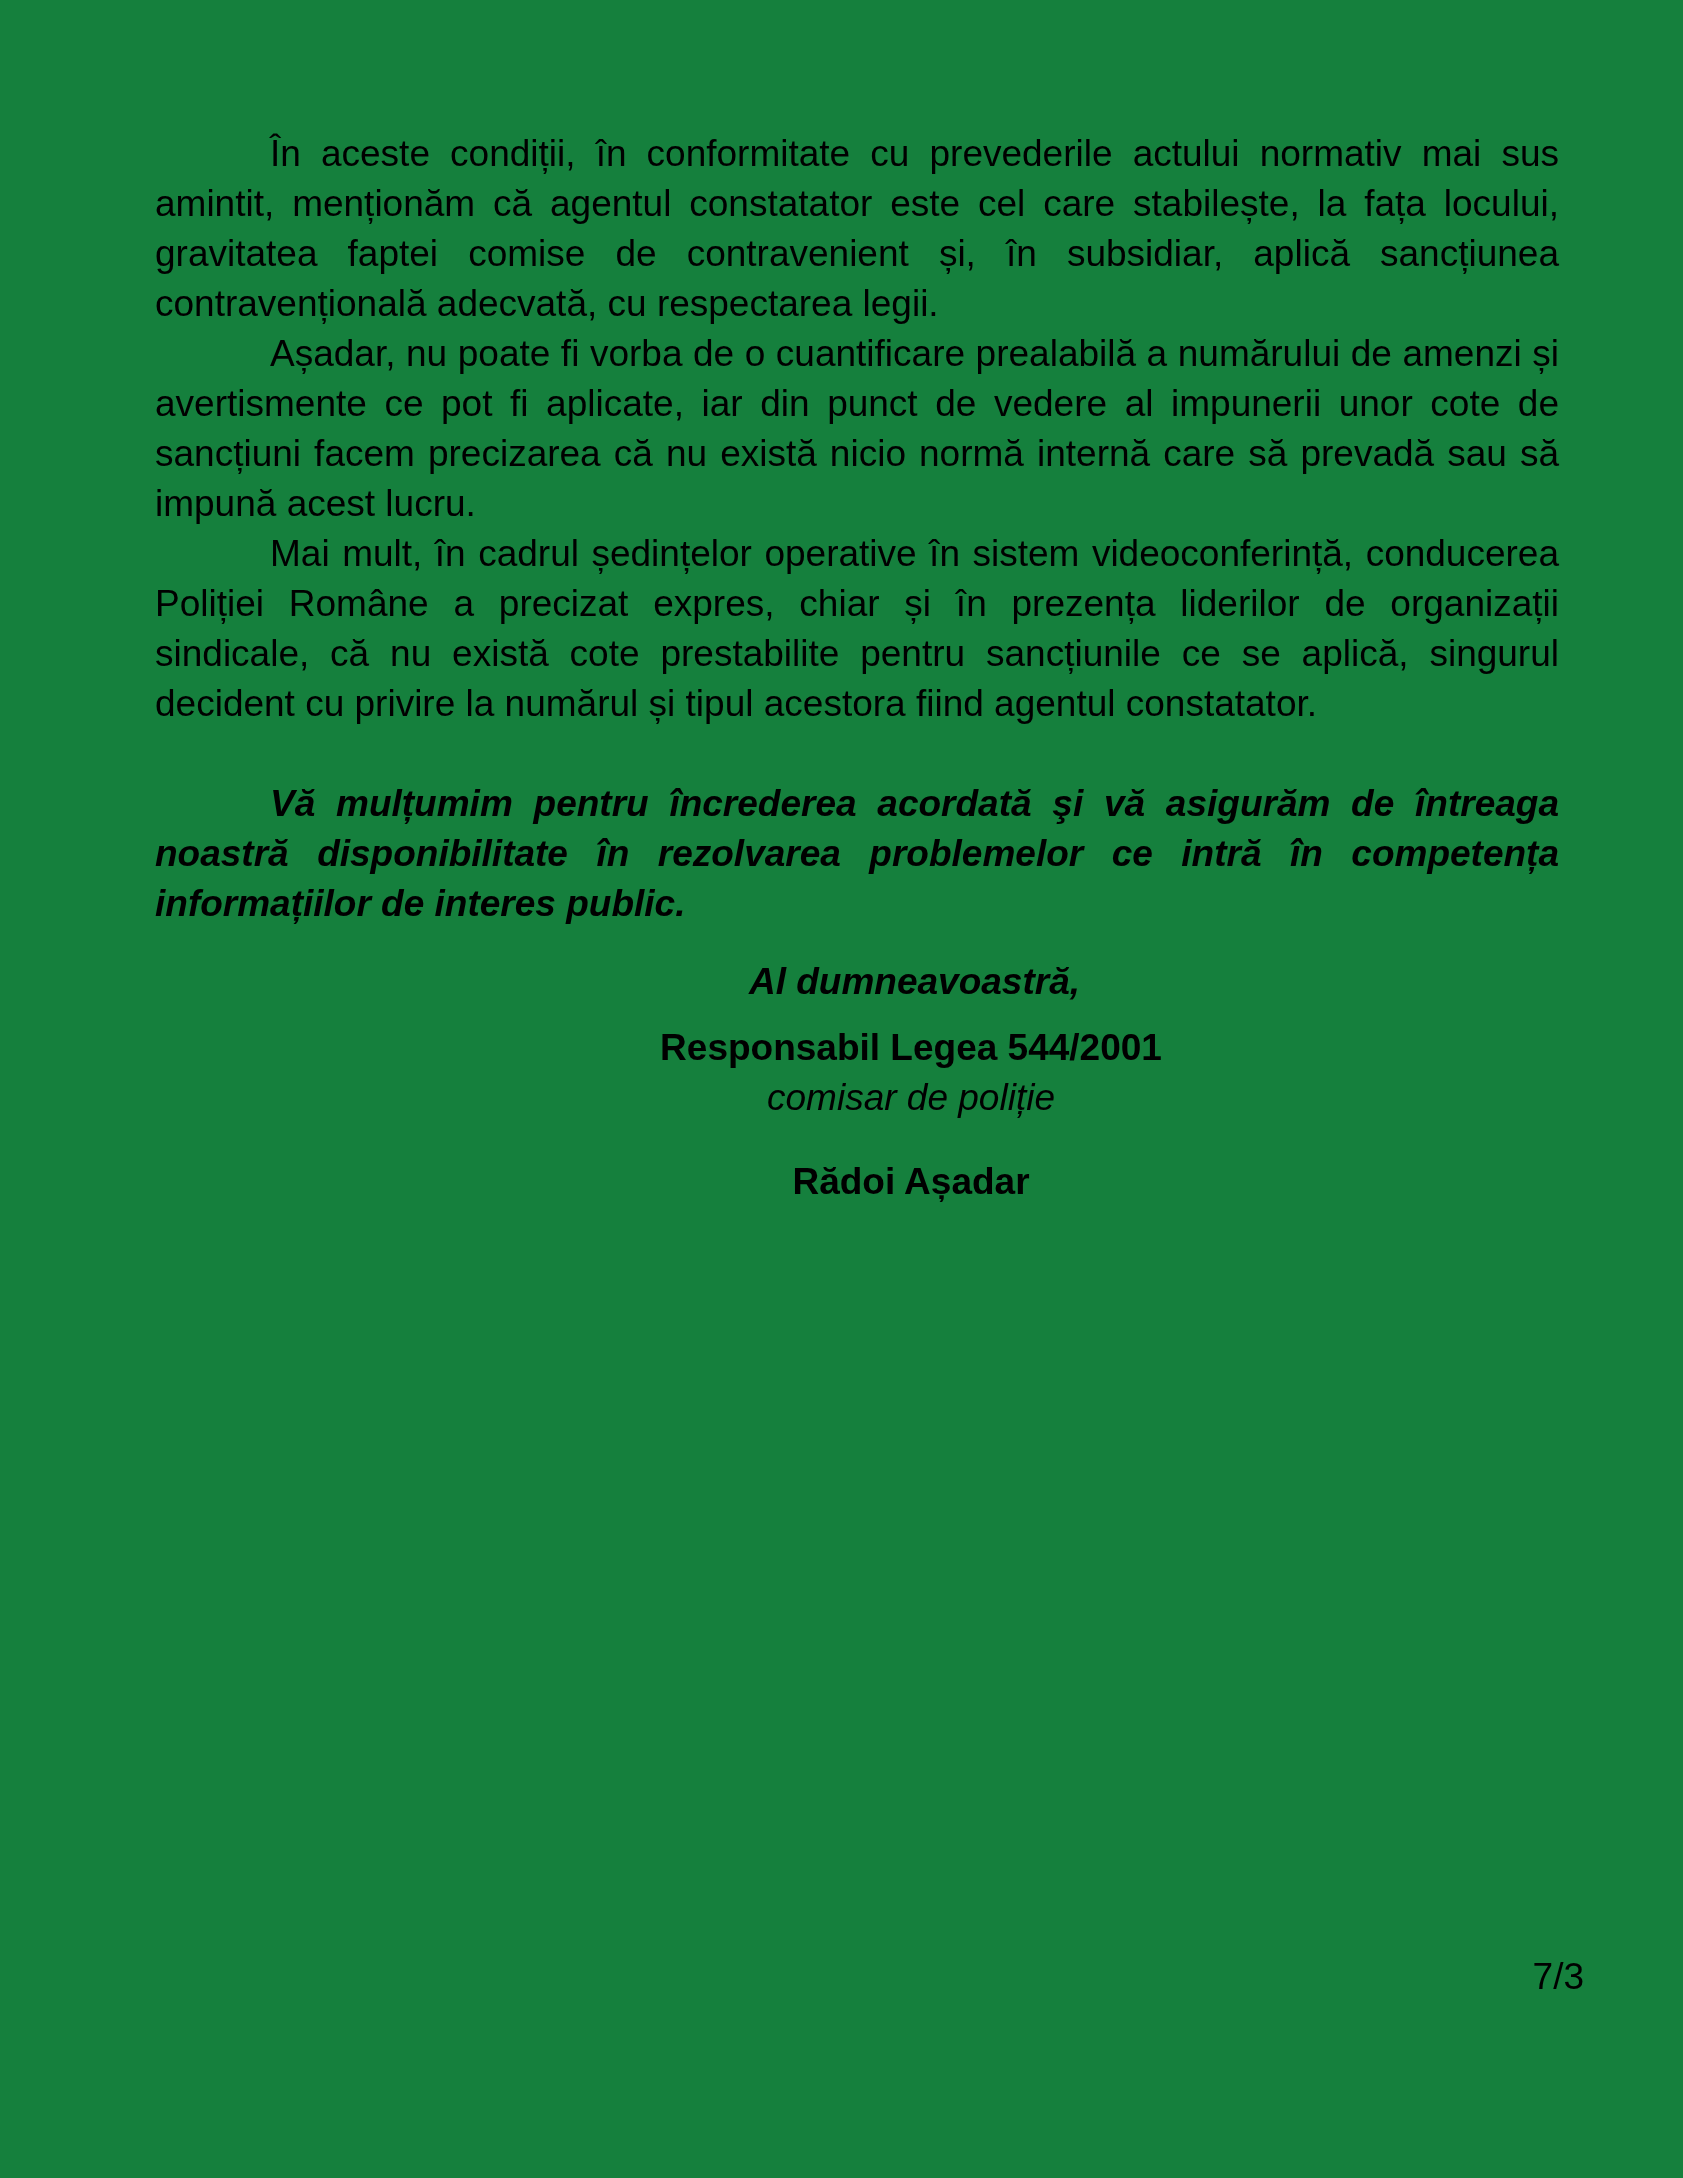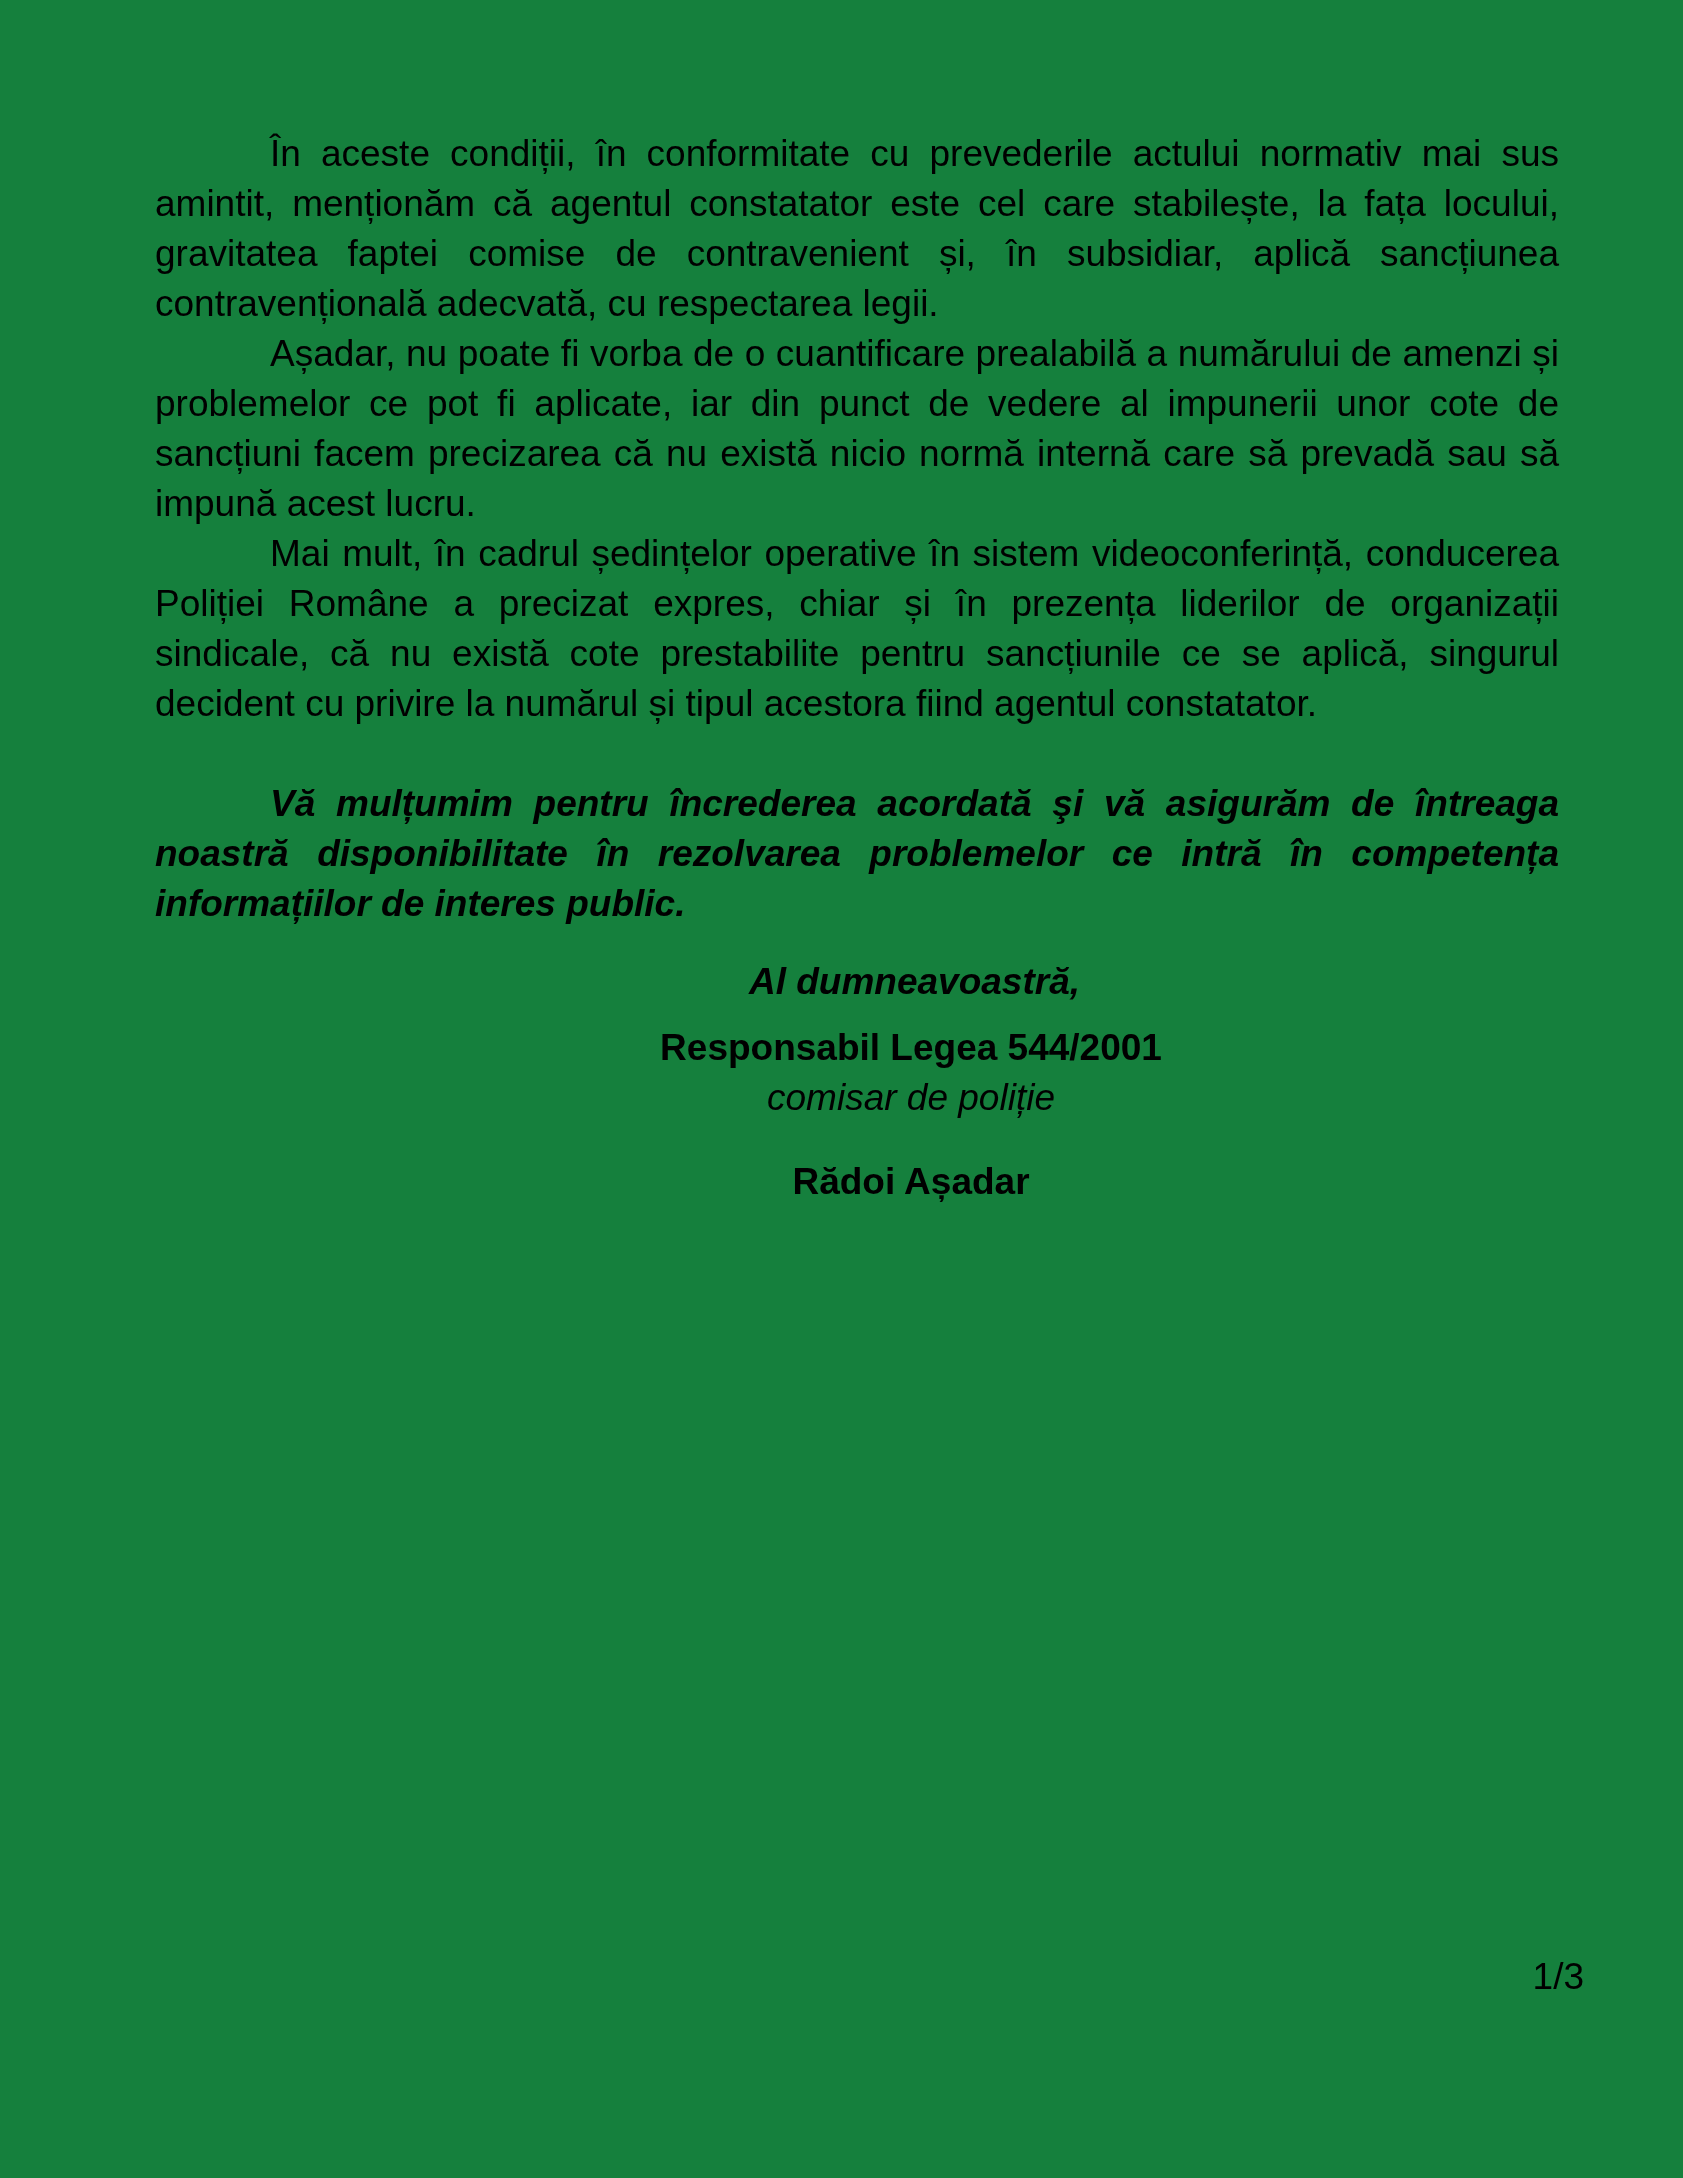--- a/index.html
+++ b/index.html
@@ -78,28 +78,28 @@
     text-align: right;
   }
 </style>
 </head>
 <body>
 
 <div class="page">
 
   <div class="content">
     <p class="para">În aceste condiții, în conformitate cu prevederile actului normativ mai sus amintit, menționăm că agentul constatator este cel care stabilește, la fața locului, gravitatea faptei comise de contravenient și, în subsidiar, aplică sancțiunea contravențională adecvată, cu respectarea legii.</p>
-    <p class="para">Așadar, nu poate fi vorba de o cuantificare prealabilă a numărului de amenzi și problemelor ce pot fi aplicate, iar din punct de vedere al impunerii unor cote de sancțiuni facem precizarea că nu există nicio normă internă care să prevadă sau să impună acest lucru.</p>
+    <p class="para">Așadar, nu poate fi vorba de o cuantificare prealabilă a numărului de amenzi și avertismente ce pot fi aplicate, iar din punct de vedere al impunerii unor cote de sancțiuni facem precizarea că nu există nicio normă internă care să prevadă sau să impună acest lucru.</p>
     <p class="para">Mai mult, în cadrul ședințelor operative în sistem videoconferință, conducerea Poliției Române a precizat expres, chiar și în prezența liderilor de organizații sindicale, că nu există cote prestabilite pentru sancțiunile ce se aplică, singurul decident cu privire la numărul și tipul acestora fiind agentul constatator.</p>
     <p class="para emphasis">Vă mulțumim pentru încrederea acordată şi vă asigurăm de întreaga noastră disponibilitate în rezolvarea problemelor ce intră în competența informațiilor de interes public.</p>
     <p class="salutation">Al dumneavoastră,</p>
   </div>
 
   <div class="signature-block">
     <p class="sig-role">Responsabil Legea 544/2001</p>
     <p class="sig-rank">comisar de poliție</p>
     <p class="sig-name">Rădoi Așadar</p>
   </div>
 
-  <div class="page-number">1/3</div>
+  <div class="page-number">7/3</div>
 
 </div>
 
 
 </body></html>

